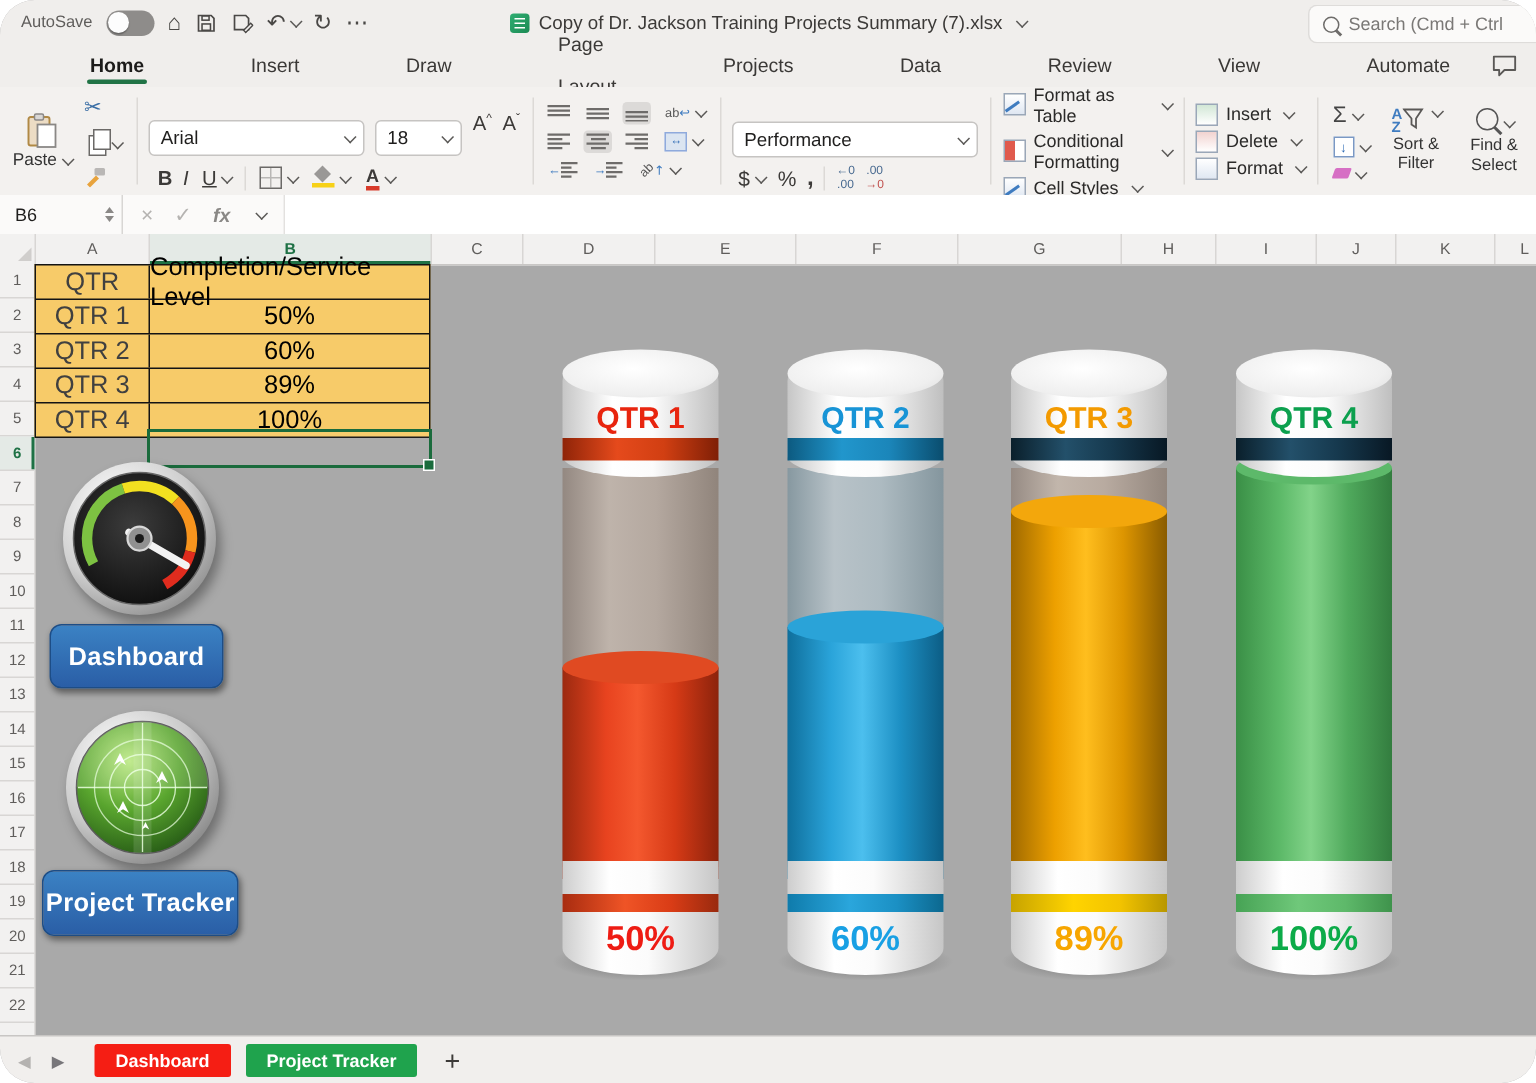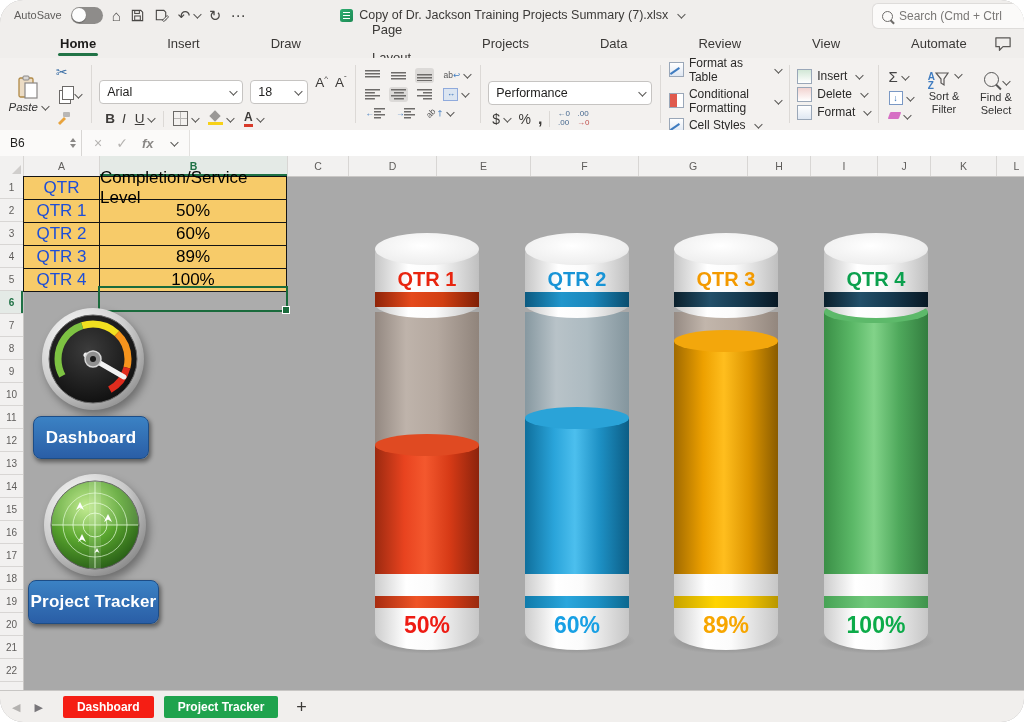--- a/index.html
+++ b/index.html
@@ -38,21 +38,21 @@
   .rdiv{width:1px;background:#dcd9d6;margin:7px 2px;}
   .chev{display:inline-block;width:4.5px;height:4.5px;border-right:1.3px solid #5a5856;border-bottom:1.3px solid #5a5856;transform:rotate(45deg) translateY(-1px);margin-left:4px;flex:none;}
   .stack2{display:flex;flex-direction:column;gap:5px;justify-content:center;}
   .stack3{display:flex;flex-direction:column;gap:3px;justify-content:center;}
   .minirow{display:flex;align-items:center;gap:7px;}
   .combo{display:flex;align-items:center;justify-content:space-between;background:#fff;border:1px solid #c6c4c2;border-radius:4px;height:22px;padding:0 7px;font-size:12.5px;color:#1f1e1d;margin-top:20px;}
   .glyph{font-size:13.5px;color:#3c3a38;line-height:1;}
   .sel{background:#dcdad8;border-radius:3px;}
   .icbtn{display:flex;align-items:center;padding:2px 2px;}
   
-  .paste-big{display:flex;flex-direction:column;align-items:center;width:44px;gap:2px;font-style:italic;}
+  .paste-big{display:flex;flex-direction:column;align-items:center;width:44px;gap:2px;}
   .paste-lab{font-size:11.5px;color:#333;display:flex;align-items:center;}
   .copy-ic{width:10px;height:12px;border:1.2px solid #6b6967;background:#fff;position:relative;margin:3px 0 0 3px;}
   .copy-ic::before{content:'';position:absolute;left:2px;top:-5px;width:10px;height:12px;border:1.2px solid #6b6967;background:#fff;}
   
   .bars{width:15px;height:11px;background-repeat:no-repeat;}
   .b-left{background-image:linear-gradient(#6e6c6a 0 0),linear-gradient(#6e6c6a 0 0),linear-gradient(#6e6c6a 0 0),linear-gradient(#6e6c6a 0 0);background-size:100% 1.5px,66% 1.5px,100% 1.5px,66% 1.5px;background-position:0 0,0 3px,0 6px,0 9px;}
   .b-center{background-image:linear-gradient(#6e6c6a 0 0),linear-gradient(#6e6c6a 0 0),linear-gradient(#6e6c6a 0 0),linear-gradient(#6e6c6a 0 0);background-size:100% 1.5px,66% 1.5px,100% 1.5px,66% 1.5px;background-position:0 0,center 3px,0 6px,center 9px;}
   .b-right{background-image:linear-gradient(#6e6c6a 0 0),linear-gradient(#6e6c6a 0 0),linear-gradient(#6e6c6a 0 0),linear-gradient(#6e6c6a 0 0);background-size:100% 1.5px,66% 1.5px,100% 1.5px,66% 1.5px;background-position:0 0,right 3px,0 6px,right 9px;}
   .b-top{background-image:linear-gradient(#6e6c6a 0 0),linear-gradient(#6e6c6a 0 0),linear-gradient(#6e6c6a 0 0);background-size:100% 1.5px;background-position:0 0,0 3px,0 6px;}
   .b-mid{background-image:linear-gradient(#6e6c6a 0 0),linear-gradient(#6e6c6a 0 0),linear-gradient(#6e6c6a 0 0);background-size:100% 1.5px;background-position:0 2px,0 5px,0 8px;}
@@ -95,21 +95,21 @@
   .colh{height:20px;border-right:1px solid #d8d6d4;font-size:10.5px;color:#5f5d5b;display:flex;align-items:center;justify-content:center;flex:none;}
   .colh.selcol{background:#e4eae6;color:#1e7145;font-weight:700;box-shadow:inset 0 -2px 0 #1e7145;}
   #rowhead{position:absolute;top:20px;left:0;bottom:0;width:23px;background:#f2f1f0;border-right:1px solid #c9c7c5;}
   .rowh{height:22px;border-bottom:1px solid #d8d6d4;font-size:10px;color:#5f5d5b;display:flex;align-items:center;justify-content:center;}
   .rowh.selrow{color:#1e7145;font-weight:700;background:#e4eae6;box-shadow:inset -2px 0 0 #1e7145;}
 
   
   #qtable{position:absolute;left:23px;top:20px;width:262px;border:1.5px solid #141414;background:#f7cb69;}
   .trow{display:flex;height:22px;}
   .trow + .trow{border-top:1.5px solid #141414;}
-  .tca{width:75px;border-right:1.5px solid #141414;display:flex;align-items:center;justify-content:center;font-size:17px;color:#1d4ed8;flex:none;}
+  .tca{width:75px;border-right:1.5px solid #141414;display:flex;align-items:center;justify-content:center;font-size:17px;color:#404040;flex:none;}
   .tcb{flex:1;display:flex;align-items:center;justify-content:center;font-size:17px;color:#000;}
   #selcell{position:absolute;left:98px;top:130px;width:186px;height:22px;border:2px solid #1a6b3c;background:rgba(255,255,255,.04);}
   #selcell::after{content:'';position:absolute;right:-4px;bottom:-4px;width:6px;height:6px;background:#1a6b3c;border:1px solid #fff;}
 
   
   .shape-btn{position:absolute;background:linear-gradient(#3b82c4,#2a5ea6);border:1px solid #1d4d86;border-radius:8px;color:#fff;font-weight:700;font-size:17px;display:flex;align-items:center;justify-content:center;box-shadow:1.5px 2.5px 4px rgba(0,0,0,.45);letter-spacing:.2px;}
   #btn-dashboard{left:33px;top:260px;width:114px;height:41px;}
   #btn-tracker{left:28px;top:424px;width:129px;height:42px;}
   #gauge{position:absolute;left:40px;top:150px;filter:drop-shadow(3px 5px 4px rgba(0,0,0,.35));}
   #radar{position:absolute;left:42px;top:316px;filter:drop-shadow(3px 5px 4px rgba(0,0,0,.35));}

